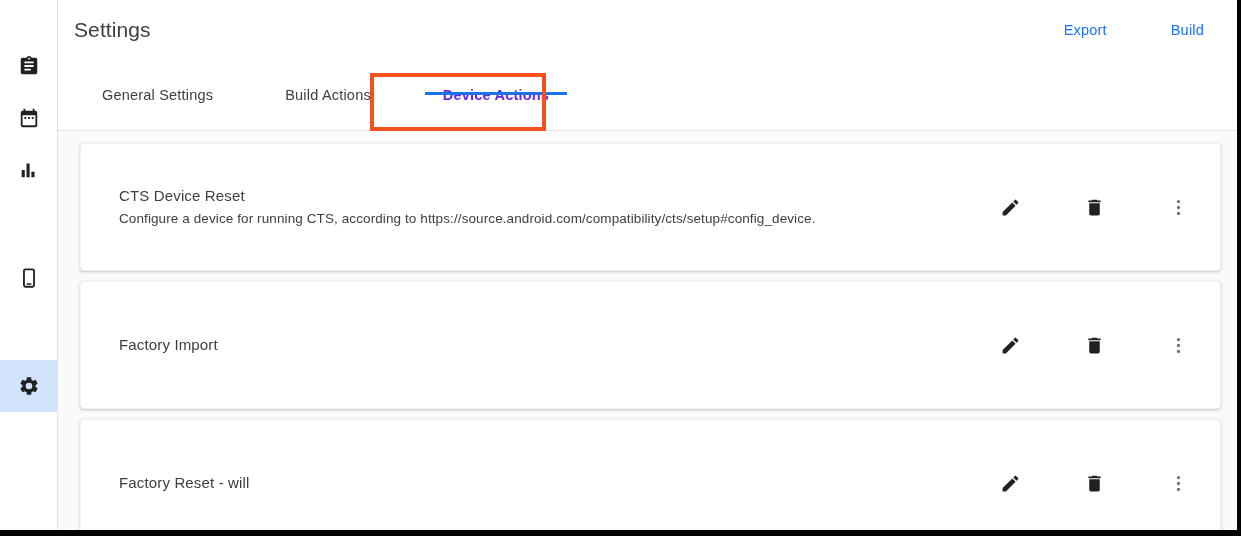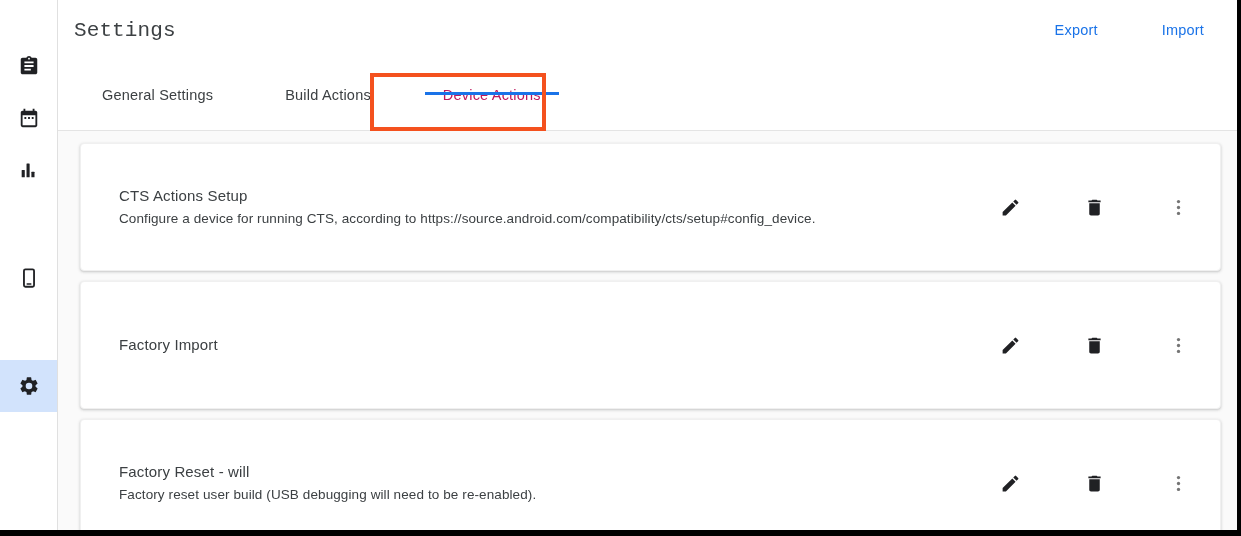--- a/index.html
+++ b/index.html
@@ -72,21 +72,20 @@
     display: flex;
     align-items: center;
     padding: 0 16px 0 16px;
     box-sizing: border-box;
   }
   .page-title {
     font-size: 21px;
     color: #3c4043;
     font-weight: 400;
     letter-spacing: 0.1px;
-    font-family: Liberation Mono, monospace;
   }
   .header-actions {
     margin-left: auto;
     display: flex;
     align-items: center;
     gap: 64px;
     padding-right: 17px;
   }
   .text-link {
     color: #1a73e8;
@@ -114,22 +113,22 @@
     padding: 0 28px;
     font-size: 14.5px;
     color: #3c4043;
     cursor: pointer;
     letter-spacing: .2px;
     position: relative;
     box-sizing: border-box;
     margin-right: 16px;
   }
   .tab.active {
-    color: #be185d;
-    font-weight: normal;
+    color: #6d28d9;
+    font-weight: bold;
   }
   .tab.active::after {
     content: "";
     position: absolute;
     left: 10px;
     right: 10px;
     bottom: 8px;
     height: 3px;
     background: #1a73e8;
   }
@@ -256,36 +255,36 @@
       </span>
     </div>
   </nav>
 
   <div class="main">
 
     <div class="page-header">
       <div class="page-title">Settings</div>
       <div class="header-actions">
         <span class="text-link">Export</span>
-        <span class="text-link">Import</span>
+        <span class="text-link">Build</span>
       </div>
     </div>
 
     <div class="tab-bar">
       <div class="tab">General Settings</div>
       <div class="tab">Build Actions</div>
       <div class="tab active">Device Actions</div>
     </div>
     <div class="tab-highlight"></div>
 
     <div class="content">
 
       <div class="card">
         <div class="card-body">
-          <div class="card-title">CTS Actions Setup</div>
+          <div class="card-title">CTS Device Reset</div>
           <div class="card-desc">Configure a device for running CTS, according to https://source.android.com/compatibility/cts/setup#config_device.</div>
         </div>
         <div class="card-actions">
           <div class="icon-btn">
             <span>
               <svg width="21" height="21" viewBox="0 0 24 24" fill="currentColor">
                 <path d="M3 17.25V21h3.75L17.81 9.94l-3.75-3.75L3 17.25zM20.71 7.04a.996.996 0 0 0 0-1.41l-2.34-2.34a.996.996 0 0 0-1.41 0l-1.83 1.83 3.75 3.75 1.83-1.83z"></path>
               </svg>
             </span>
           </div>
@@ -336,21 +335,20 @@
                   <circle cx="12" cy="18.8" r="1.9"></circle>
               </svg>
             </span>
           </div>
         </div>
       </div>
 
       <div class="card">
         <div class="card-body">
           <div class="card-title">Factory Reset - will</div>
-          <div class="card-desc">Factory reset user build (USB debugging will need to be re-enabled).</div>
         </div>
         <div class="card-actions">
           <div class="icon-btn">
             <span>
               <svg width="21" height="21" viewBox="0 0 24 24" fill="currentColor">
                 <path d="M3 17.25V21h3.75L17.81 9.94l-3.75-3.75L3 17.25zM20.71 7.04a.996.996 0 0 0 0-1.41l-2.34-2.34a.996.996 0 0 0-1.41 0l-1.83 1.83 3.75 3.75 1.83-1.83z"></path>
               </svg>
             </span>
           </div>
           <div class="icon-btn gap-l">

